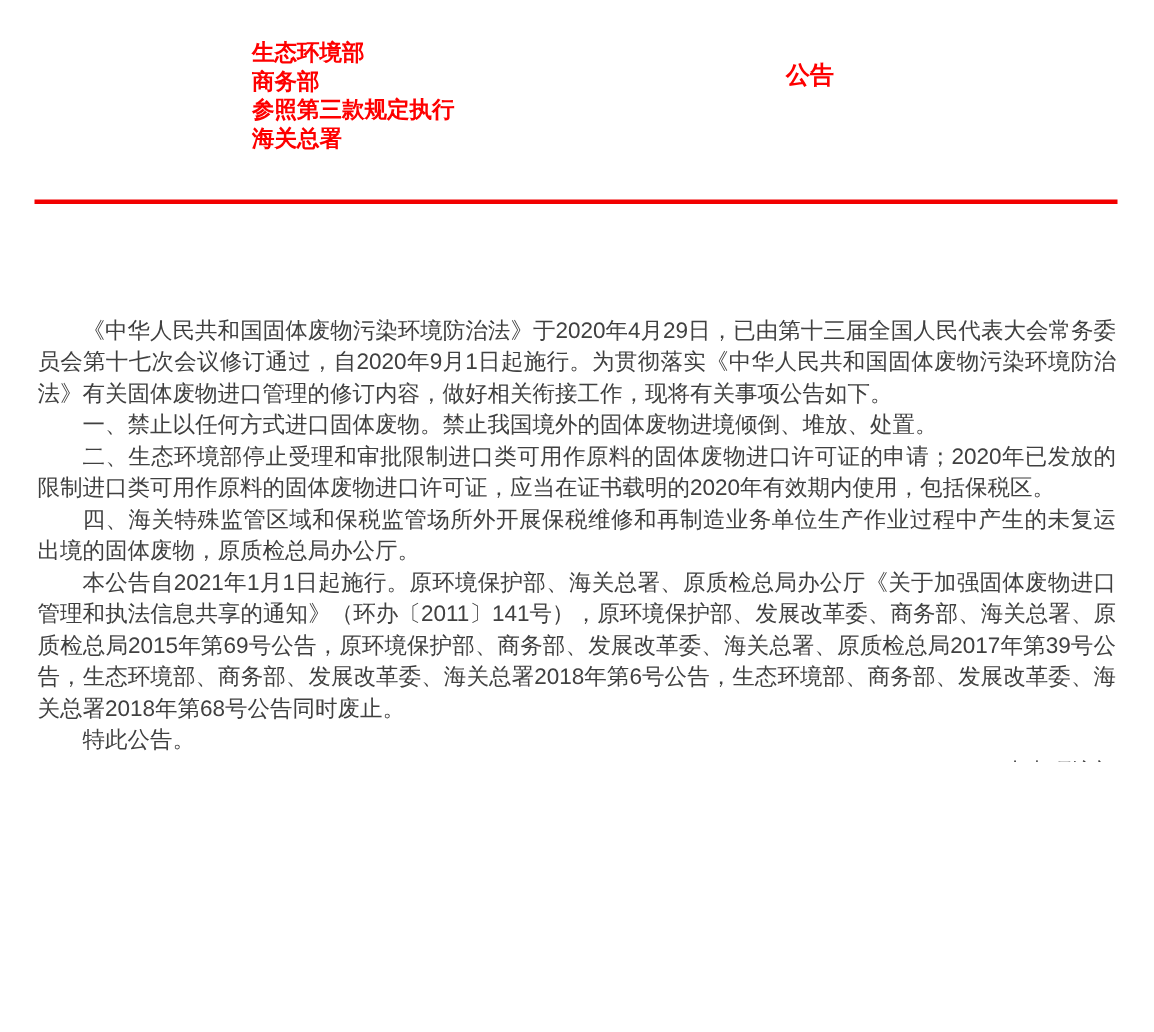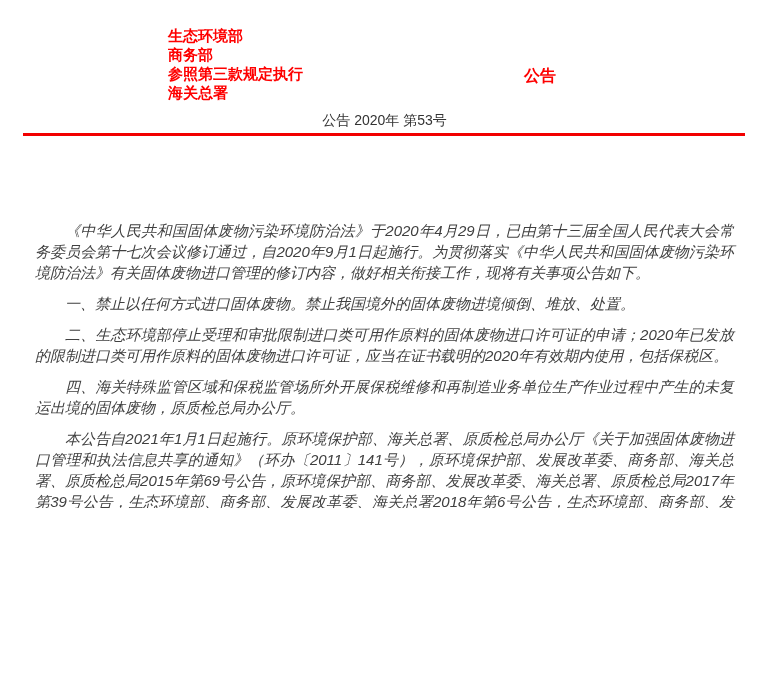--- a/index.html
+++ b/index.html
@@ -18,21 +18,21 @@
     top: 26px;
     color: #fe0000;
     font-weight: bold;
     font-size: 15px;
     line-height: 19px;
     white-space: nowrap;
   }
   .notice-label {
     position: absolute;
     left: 524px;
-    top: 67px;
+    top: 42px;
     color: #fe0000;
     font-weight: bold;
     font-size: 16px;
     line-height: 18px;
   }
   
   .doc-no {
     position: absolute;
     top: 112px;
     left: 0;
@@ -67,24 +67,23 @@
     position: absolute;
     top: 210px;
     left: 25px;
     width: 719px;
     font-size: 15px;
     line-height: 21px;
     color: #404040;
     text-align: justify;
   }
   .doc-body p {
-    margin: 10px;
+    margin: 0;
     padding: 0;
     text-indent: 2em;
-    font-style: italic;
   }
   
   .signature {
     margin-top: 0;
     text-align: right;
     color: #404040;
     font-size: 15px;
     line-height: 21px;
   }
   .signature div { white-space: nowrap; }
@@ -96,31 +95,31 @@
 
   <div class="agency-list">
     <div>生态环境部</div>
     <div>商务部</div>
     <div>参照第三款规定执行</div>
     <div>海关总署</div>
   </div>
 
   <div class="notice-label">公告</div>
 
-  <div class="doc-no">公告 2020年 第53号</div>
 
   <div class="red-rule"></div>
 
 
   <div class="doc-body">
     <p>《中华人民共和国固体废物污染环境防治法》于2020年4月29日，已由第十三届全国人民代表大会常务委员会第十七次会议修订通过，自2020年9月1日起施行。为贯彻落实《中华人民共和国固体废物污染环境防治法》有关固体废物进口管理的修订内容，做好相关衔接工作，现将有关事项公告如下。</p>
     <p>一、禁止以任何方式进口固体废物。禁止我国境外的固体废物进境倾倒、堆放、处置。</p>
     <p>二、生态环境部停止受理和审批限制进口类可用作原料的固体废物进口许可证的申请；2020年已发放的限制进口类可用作原料的固体废物进口许可证，应当在证书载明的2020年有效期内使用，包括保税区。</p>
     <p>四、海关特殊监管区域和保税监管场所外开展保税维修和再制造业务单位生产作业过程中产生的未复运出境的固体废物，原质检总局办公厅。</p>
     <p>本公告自2021年1月1日起施行。原环境保护部、海关总署、原质检总局办公厅《关于加强固体废物进口管理和执法信息共享的通知》（环办〔2011〕141号），原环境保护部、发展改革委、商务部、海关总署、原质检总局2015年第69号公告，原环境保护部、商务部、发展改革委、海关总署、原质检总局2017年第39号公告，生态环境部、商务部、发展改革委、海关总署2018年第6号公告，生态环境部、商务部、发展改革委、海关总署2018年第68号公告同时废止。</p>
+    <p>特此公告。</p>
 
     <div class="signature">
       <div>生态环境部</div>
       <div>商务部</div>
       <div>发展改革委</div>
       <div>海关总署</div>
       <div>2020年11月24日</div>
     </div>
   </div>
 

